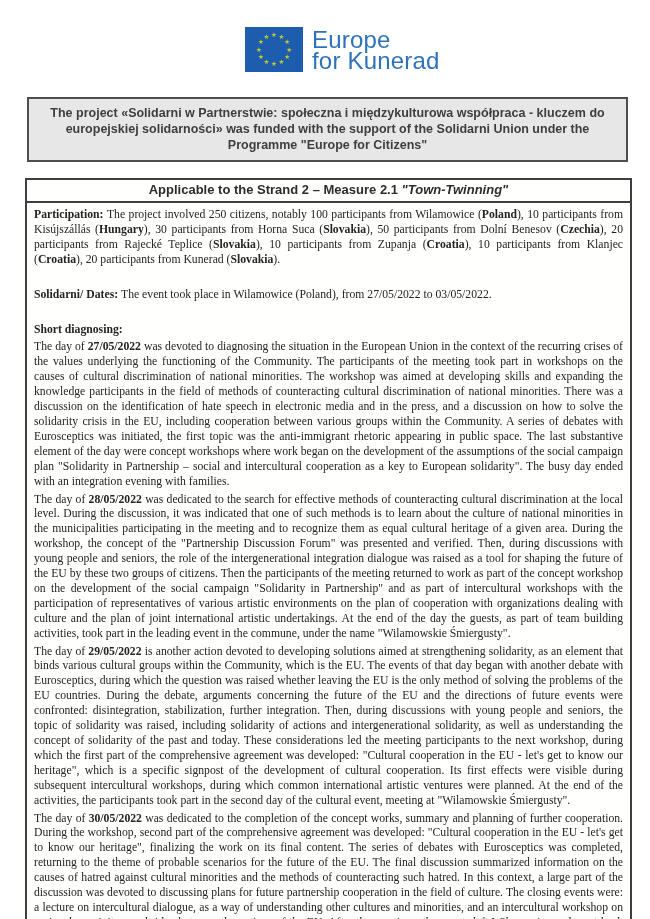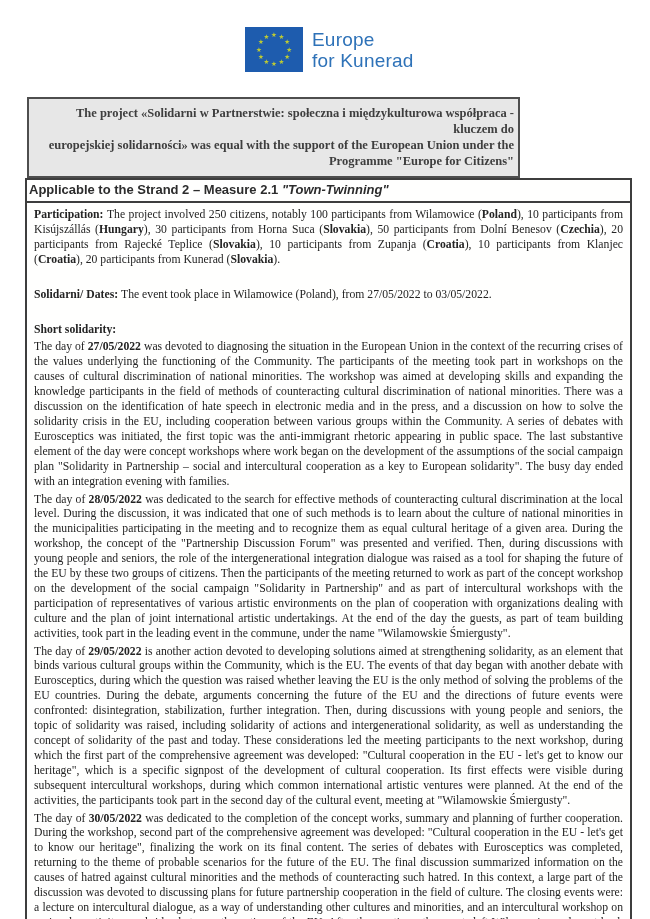--- a/index.html
+++ b/index.html
@@ -22,47 +22,48 @@
     flex: 0 0 auto;
   }
   .flag .star {
     position: absolute;
     transform: translate(-50%, -50%);
     color: var(--star-yellow, #bcc934);
     font-size: 6.5px; line-height: 1;
   }
   .logo-text {
     font-family: "Liberation Sans", sans-serif;
-    font-size: 19px; line-height: 21px;
+    font-size: 24px; line-height: 21px;
     color: var(--logo-blue, #2e72b8);
     letter-spacing: 0.2px;
   }
 
   
   .banner {
-    position: absolute; top: 97px; left: 27px; width: 493px;
+    position: absolute; top: 97px; left: 27px; width: 601px;
     box-sizing: border-box;
     background: var(--banner-bg, #e7e7e7);
     border: 2px solid #4e4e4e;
     padding: 6px 4px 7px;
-    text-align: right;
-    font-family: Liberation Serif, serif;
+    text-align: center;
+    font-family: Liberation Sans, sans-serif;
     font-weight: bold;
     font-size: 12.5px; line-height: 16px;
     color: #3e3e3e;
   }
 
   
   .doc-table {
     position: absolute; top: 178px; left: 25px; width: 607px;
     box-sizing: border-box;
     border: 2px solid #3e3e3e;
     background: #fffffe;
   }
   .doc-header {
+    text-align: center;
     font-family: "Liberation Sans", sans-serif;
     font-weight: bold;
     font-size: 13px; line-height: 16px;
     color: #2c2c2c;
     padding: 2px 2px 3px;
     border-bottom: 2px solid #3e3e3e;
   }
   .doc-header i { font-style: italic; }
   .doc-body {
     padding: 2px 4px 6px;
@@ -96,35 +97,35 @@
         <span class="star" style="left: 37%; top: 21.4212%;">★</span>
       </div>
     <div class="logo-text">
       <div>Europe</div>
       <div>for Kunerad</div>
     </div>
   </header>
 
   <div class="banner">
     <div>The project «Solidarni w Partnerstwie: społeczna i międzykulturowa współpraca - kluczem do</div>
-    <div>europejskiej solidarności» was equal with the support of the European Union under the</div>
+    <div>europejskiej solidarności» was funded with the support of the Solidarni Union under the</div>
     <div>Programme "Europe for Citizens"</div>
   </div>
 
   <div class="doc-table">
     <div class="doc-header">
       <span>Applicable to the Strand 2 – Measure 2.1</span>
       <i>"Town-Twinning"</i>
     </div>
     <div class="doc-body">
       <p><b>Participation: </b><span>The project involved 250 citizens, notably 100 participants from Wilamowice (</span><b>Poland</b><span>), 10 participants from Kisújszállás (</span><b>Hungary</b><span>), 30 participants from Horna Suca (</span><b>Slovakia</b><span>), 50 participants from Dolní Benesov (</span><b>Czechia</b><span>), 20 participants from Rajecké Teplice (</span><b>Slovakia</b><span>), 10 participants from Zupanja (</span><b>Croatia</b><span>), 10 participants from Klanjec (</span><b>Croatia</b><span>), 20 participants from Kunerad (</span><b>Slovakia</b><span>).</span></p>
       <p class="gap"></p>
       <p><b>Solidarni/ Dates: </b><span>The event took place in Wilamowice (Poland), from 27/05/2022 to 03/05/2022.</span></p>
       <p class="gap"></p>
-      <p class="bold">Short solidarity:</p>
+      <p class="bold">Short diagnosing:</p>
       <p><span>The day of </span><b>27/05/2022</b><span> was devoted to diagnosing the situation in the European Union in the context of the recurring crises of the values underlying the functioning of the Community. The participants of the meeting took part in workshops on the causes of cultural discrimination of national minorities. The workshop was aimed at developing skills and expanding the knowledge participants in the field of methods of counteracting cultural discrimination of national minorities. There was a discussion on the identification of hate speech in electronic media and in the press, and a discussion on how to solve the solidarity crisis in the EU, including cooperation between various groups within the Community. A series of debates with Eurosceptics was initiated, the first topic was the anti-immigrant rhetoric appearing in public space. The last substantive element of the day were concept workshops where work began on the development of the assumptions of the social campaign plan "Solidarity in Partnership – social and intercultural cooperation as a key to European solidarity". The busy day ended with an integration evening with families.</span></p>
       <p><span>The day of </span><b>28/05/2022</b><span> was dedicated to the search for effective methods of counteracting cultural discrimination at the local level. During the discussion, it was indicated that one of such methods is to learn about the culture of national minorities in the municipalities participating in the meeting and to recognize them as equal cultural heritage of a given area. During the workshop, the concept of the "Partnership Discussion Forum" was presented and verified. Then, during discussions with young people and seniors, the role of the intergenerational integration dialogue was raised as a tool for shaping the future of the EU by these two groups of citizens. Then the participants of the meeting returned to work as part of the concept workshop on the development of the social campaign "Solidarity in Partnership" and as part of intercultural workshops with the participation of representatives of various artistic environments on the plan of cooperation with organizations dealing with culture and the plan of joint international artistic undertakings. At the end of the day the guests, as part of team building activities, took part in the leading event in the commune, under the name "Wilamowskie Śmiergusty".</span></p>
       <p><span>The day of </span><b>29/05/2022</b><span> is another action devoted to developing solutions aimed at strengthening solidarity, as an element that binds various cultural groups within the Community, which is the EU. The events of that day began with another debate with Eurosceptics, during which the question was raised whether leaving the EU is the only method of solving the problems of the EU countries. During the debate, arguments concerning the future of the EU and the directions of future events were confronted: disintegration, stabilization, further integration. Then, during discussions with young people and seniors, the topic of solidarity was raised, including solidarity of actions and intergenerational solidarity, as well as understanding the concept of solidarity of the past and today. These considerations led the meeting participants to the next workshop, during which the first part of the comprehensive agreement was developed: "Cultural cooperation in the EU - let's get to know our heritage", which is a specific signpost of the development of cultural cooperation. Its first effects were visible during subsequent intercultural workshops, during which common international artistic ventures were planned. At the end of the activities, the participants took part in the second day of the cultural event, meeting at "Wilamowskie Śmiergusty".</span></p>
       <p><span>The day of </span><b>30/05/2022</b><span> was dedicated to the completion of the concept works, summary and planning of further cooperation. During the workshop, second part of the comprehensive agreement was developed: "Cultural cooperation in the EU - let's get to know our heritage", finalizing the work on its final content. The series of debates with Eurosceptics was completed, returning to the theme of probable scenarios for the future of the EU. The final discussion summarized information on the causes of hatred against cultural minorities and the methods of counteracting such hatred. In this context, a large part of the discussion was devoted to discussing plans for future partnership cooperation in the field of culture. The closing events were: a lecture on intercultural dialogue, as a way of understanding other cultures and minorities, and an intercultural workshop on regional creativity as a bridge between the nations of the EU. After the meetings, the guests left Wilamowice and went back home.</span></p>
     </div>
   </div>
 
 </div>
 
 </body></html>

